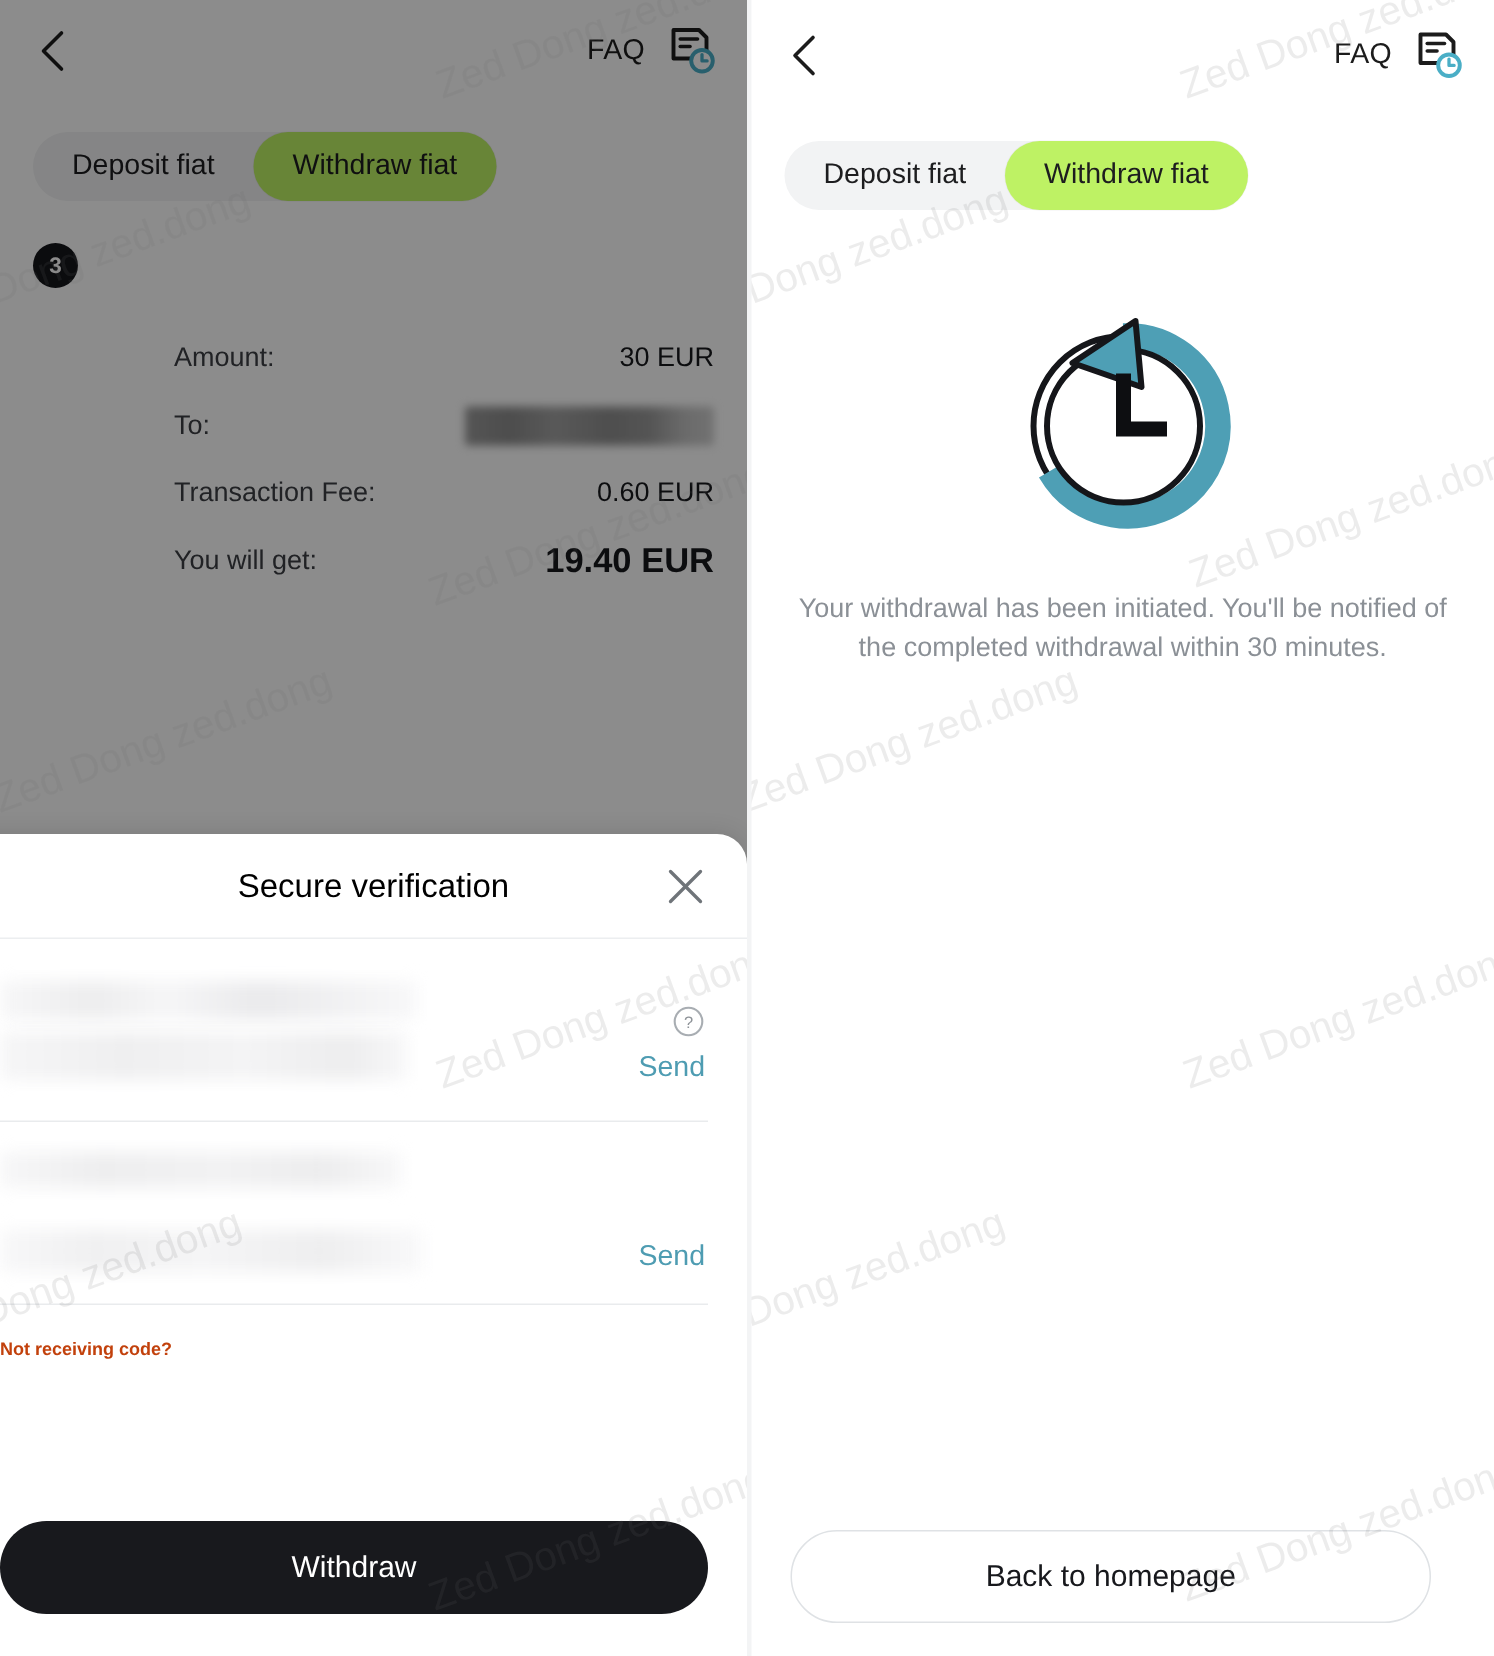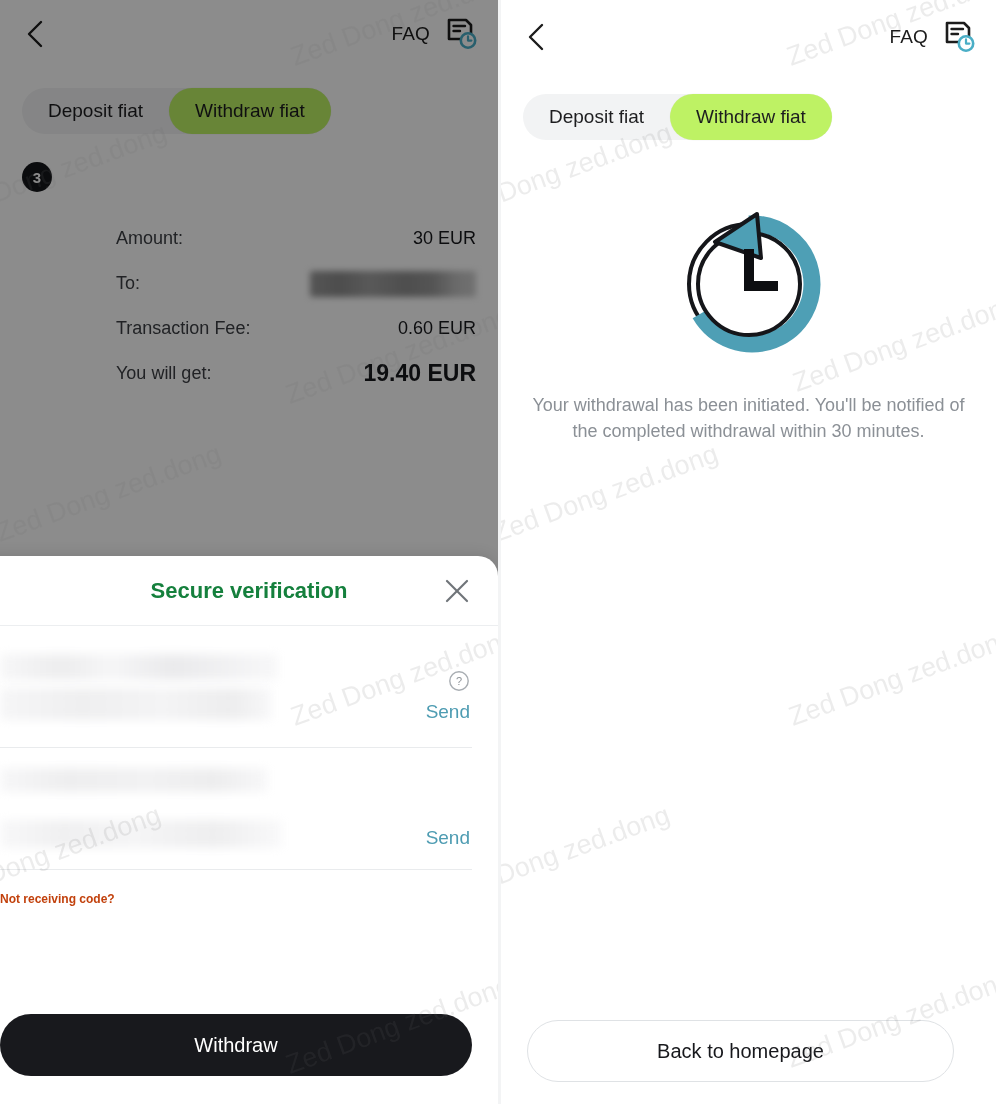--- a/index.html
+++ b/index.html
@@ -80,21 +80,21 @@
     background:#ffffff;
     border-radius:20px 20px 0 0;
     box-shadow:0 -2px 14px rgba(0,0,0,.10);
     display:flex; flex-direction:column;
   }
   .sheet-head {
     height:70px; display:flex; align-items:center; justify-content:center;
     position:relative; border-bottom:1px solid #eceef0;
     padding:0 28px;
   }
-  .sheet-title { font-size:22px; font-weight:bold; color:#15803d; margin-left:26px; }
+  .sheet-title { font-size:22px; font-weight:normal; color:#000000; margin-left:26px; }
   .sheet-close { position:absolute; right:26px; top:50%; transform:translateY(-50%); cursor:pointer; width:30px; height:30px; }
 
   .sheet-body { flex:1; padding:0 26px; position:relative; }
 
   .field {
     position:relative; border-bottom:1px solid #e9ebed;
     padding:34px 0 26px 0; min-height:122px;
   }
   .field .blur-line {
     position:absolute; left:0; border-radius:3px; filter:blur(5px);

